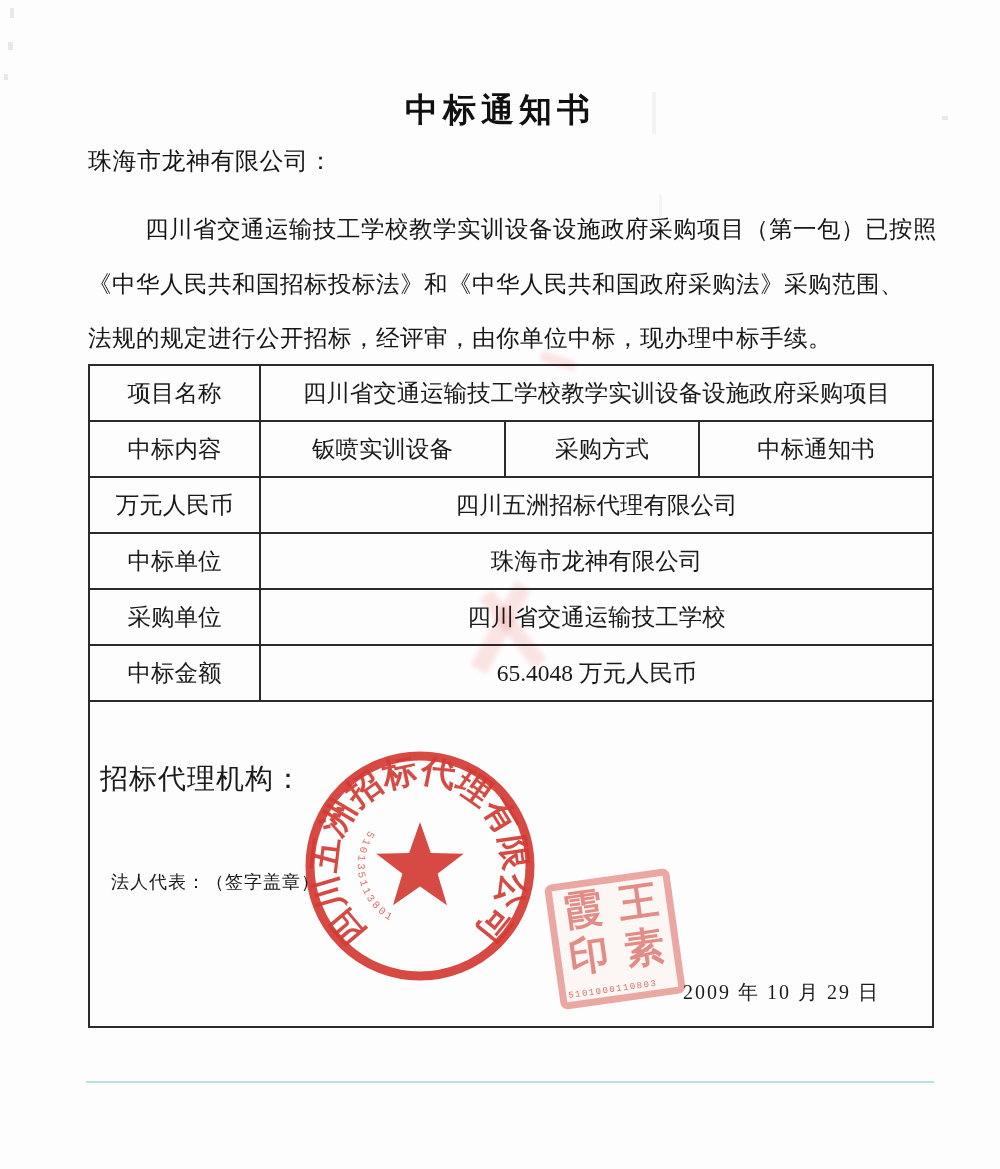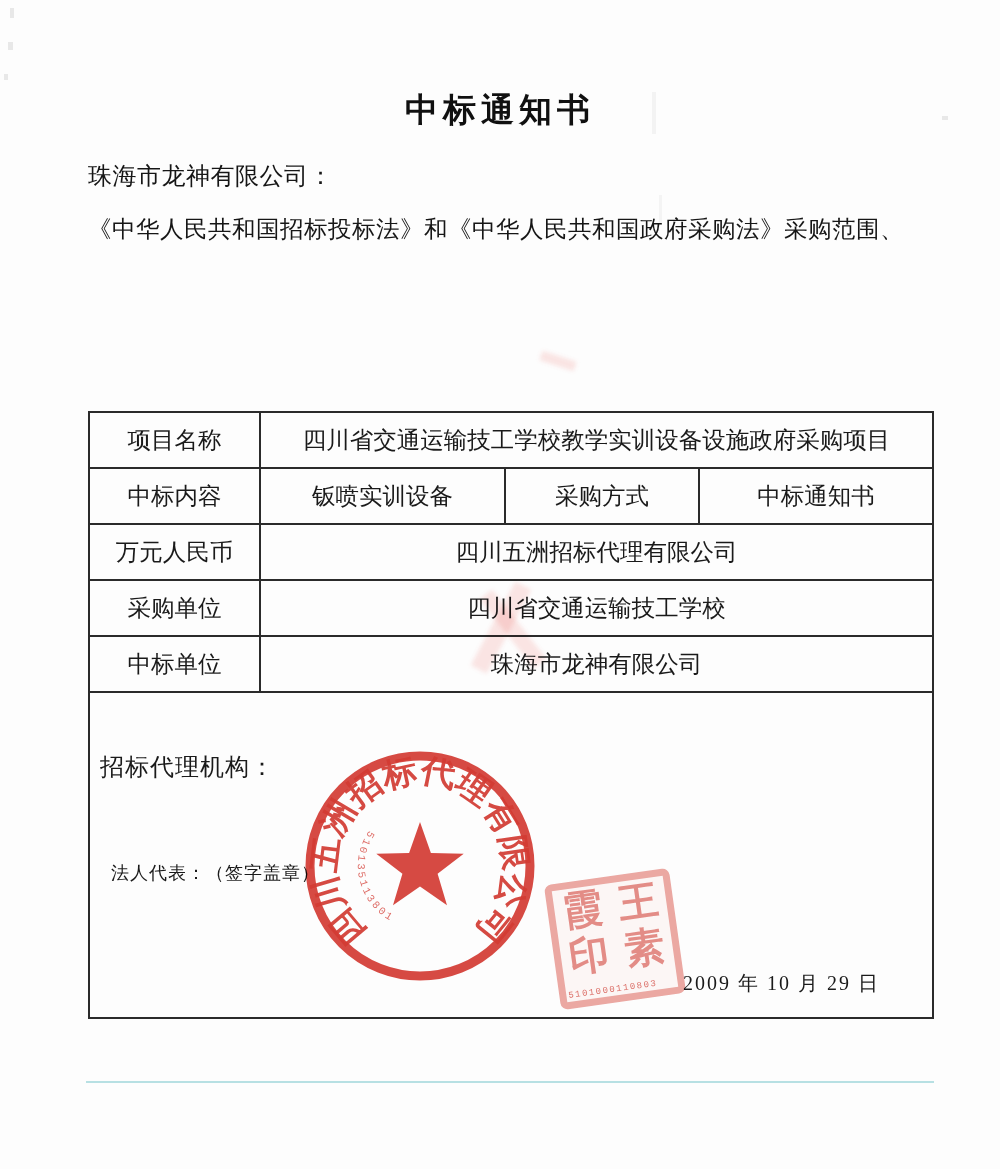--- a/index.html
+++ b/index.html
@@ -13,42 +13,42 @@
     font-family:"Liberation Serif","DejaVu Serif",serif;
     color:#161616;
   }
   .title{
     position:absolute;left:0;top:88px;width:100%;
     text-align:center;
     font-size:33px;font-weight:700;letter-spacing:5px;
     color:#101010;margin:0;
   }
   .addressee{
-    position:absolute;left:88px;top:160px;
+    position:absolute;left:88px;top:145px;
     font-size:24px;letter-spacing:0.5px;
   }
   .body-par{
     position:absolute;left:88px;top:202px;width:848px;
     font-size:23.5px;line-height:54.5px;letter-spacing:0.5px;
   }
   .body-par .bline{white-space:nowrap;}
   .body-par .indent{text-indent:57px;}
   table.award{
     position:absolute;left:88px;top:364px;
-    width:844px;border-collapse:collapse;table-layout:fixed;margin-top:47px;
+    width:844px;border-collapse:collapse;table-layout:fixed;
   }
   table.award td{
     border:2px solid #2b2b2b;
     text-align:center;vertical-align:middle;
     font-size:23.5px;color:#1a1a1a;
     padding:0 4px;overflow:hidden;
   }
   tr.std{height:56px;}
   td.footer-cell{height:324px;position:relative;padding:0;}
-  .agency-label{position:absolute;left:10px;top:58px;font-size:24px;letter-spacing:1px;}
+  .agency-label{position:absolute;left:10px;top:58px;font-size:28px;letter-spacing:1px;}
   .rep-label{position:absolute;left:21px;top:168px;font-size:18px;letter-spacing:1px;}
   .date-line{position:absolute;right:52px;bottom:20px;font-size:20px;letter-spacing:2px;}
   
   .round-stamp{
     position:absolute;left:295px;top:741px;width:250px;height:250px;
     mix-blend-mode:multiply;opacity:0.9;
   }
   
   .name-seal{
     position:absolute;left:552px;top:876px;width:112px;height:112px;
@@ -79,21 +79,23 @@
 </head>
 <body>
 
 <div class="page">
 
   <h1 class="title">中标通知书</h1>
 
   <div class="addressee">珠海市龙神有限公司：</div>
 
   <div class="body-par">
+    <div class="bline indent">四川省交通运输技工学校教学实训设备设施政府采购项目（第一包）已按照</div>
     <div class="bline">《中华人民共和国招标投标法》和《中华人民共和国政府采购法》采购范围、</div>
+    <div class="bline">法规的规定进行公开招标，经评审，由你单位中标，现办理中标手续。</div>
   </div>
 
   <table class="award">
     <colgroup>
       <col style="width:171px">
         <col style="width:245px">
         <col style="width:194px">
         <col style="width:234px">
     </colgroup>
     <tbody>
@@ -105,26 +107,30 @@
       <td>中标内容</td>
       <td>钣喷实训设备</td>
       <td>采购方式</td>
       <td>中标通知书</td>
     </tr>
     <tr class="std">
       <td>万元人民币</td>
       <td colspan="3">四川五洲招标代理有限公司</td>
     </tr>
     <tr class="std">
+      <td>中标单位</td>
+      <td colspan="3">珠海市龙神有限公司</td>
+    </tr>
+    <tr class="std">
       <td>采购单位</td>
       <td colspan="3">四川省交通运输技工学校</td>
     </tr>
     <tr class="std">
-      <td>中标单位</td>
-      <td colspan="3">珠海市龙神有限公司</td>
+      <td>中标金额</td>
+      <td colspan="3">65.4048 万元人民币</td>
     </tr>
     <tr>
       <td colspan="4" class="footer-cell">
         <div class="agency-label">招标代理机构：</div>
         <div class="rep-label">法人代表：（签字盖章）</div>
         <div class="date-line">2009 年 10 月 29 日</div>
       </td>
     </tr>
   </tbody>
     </table>

